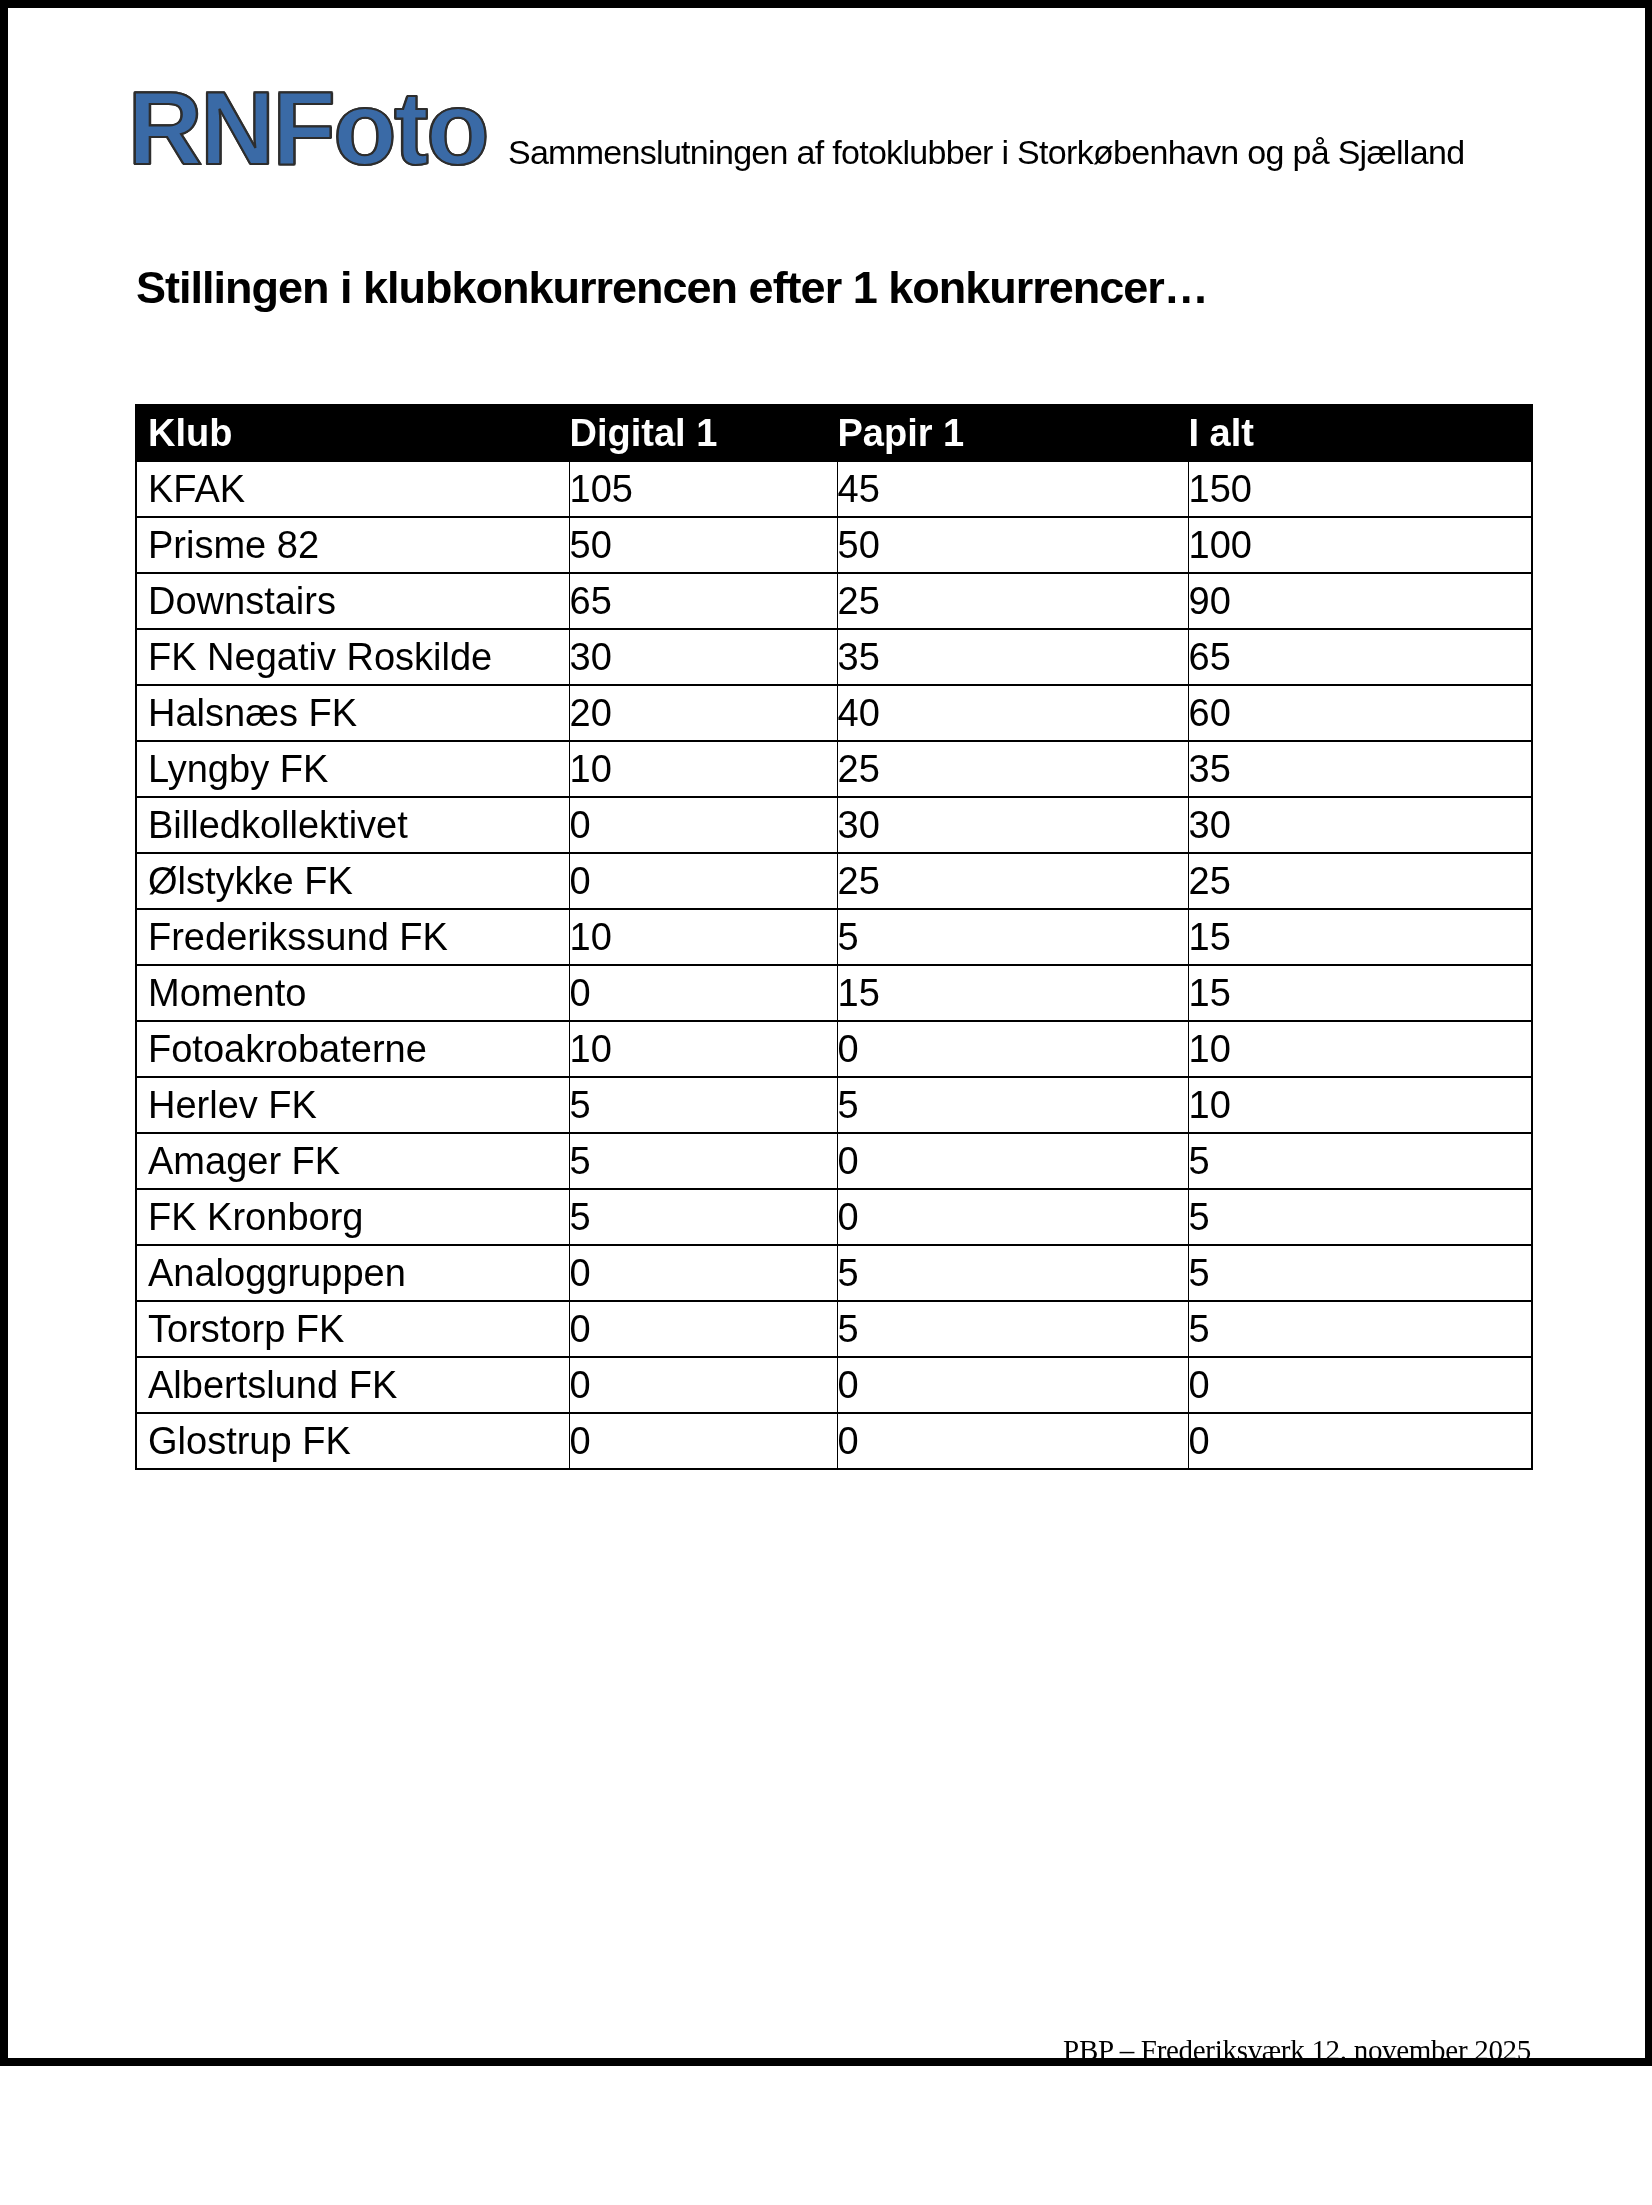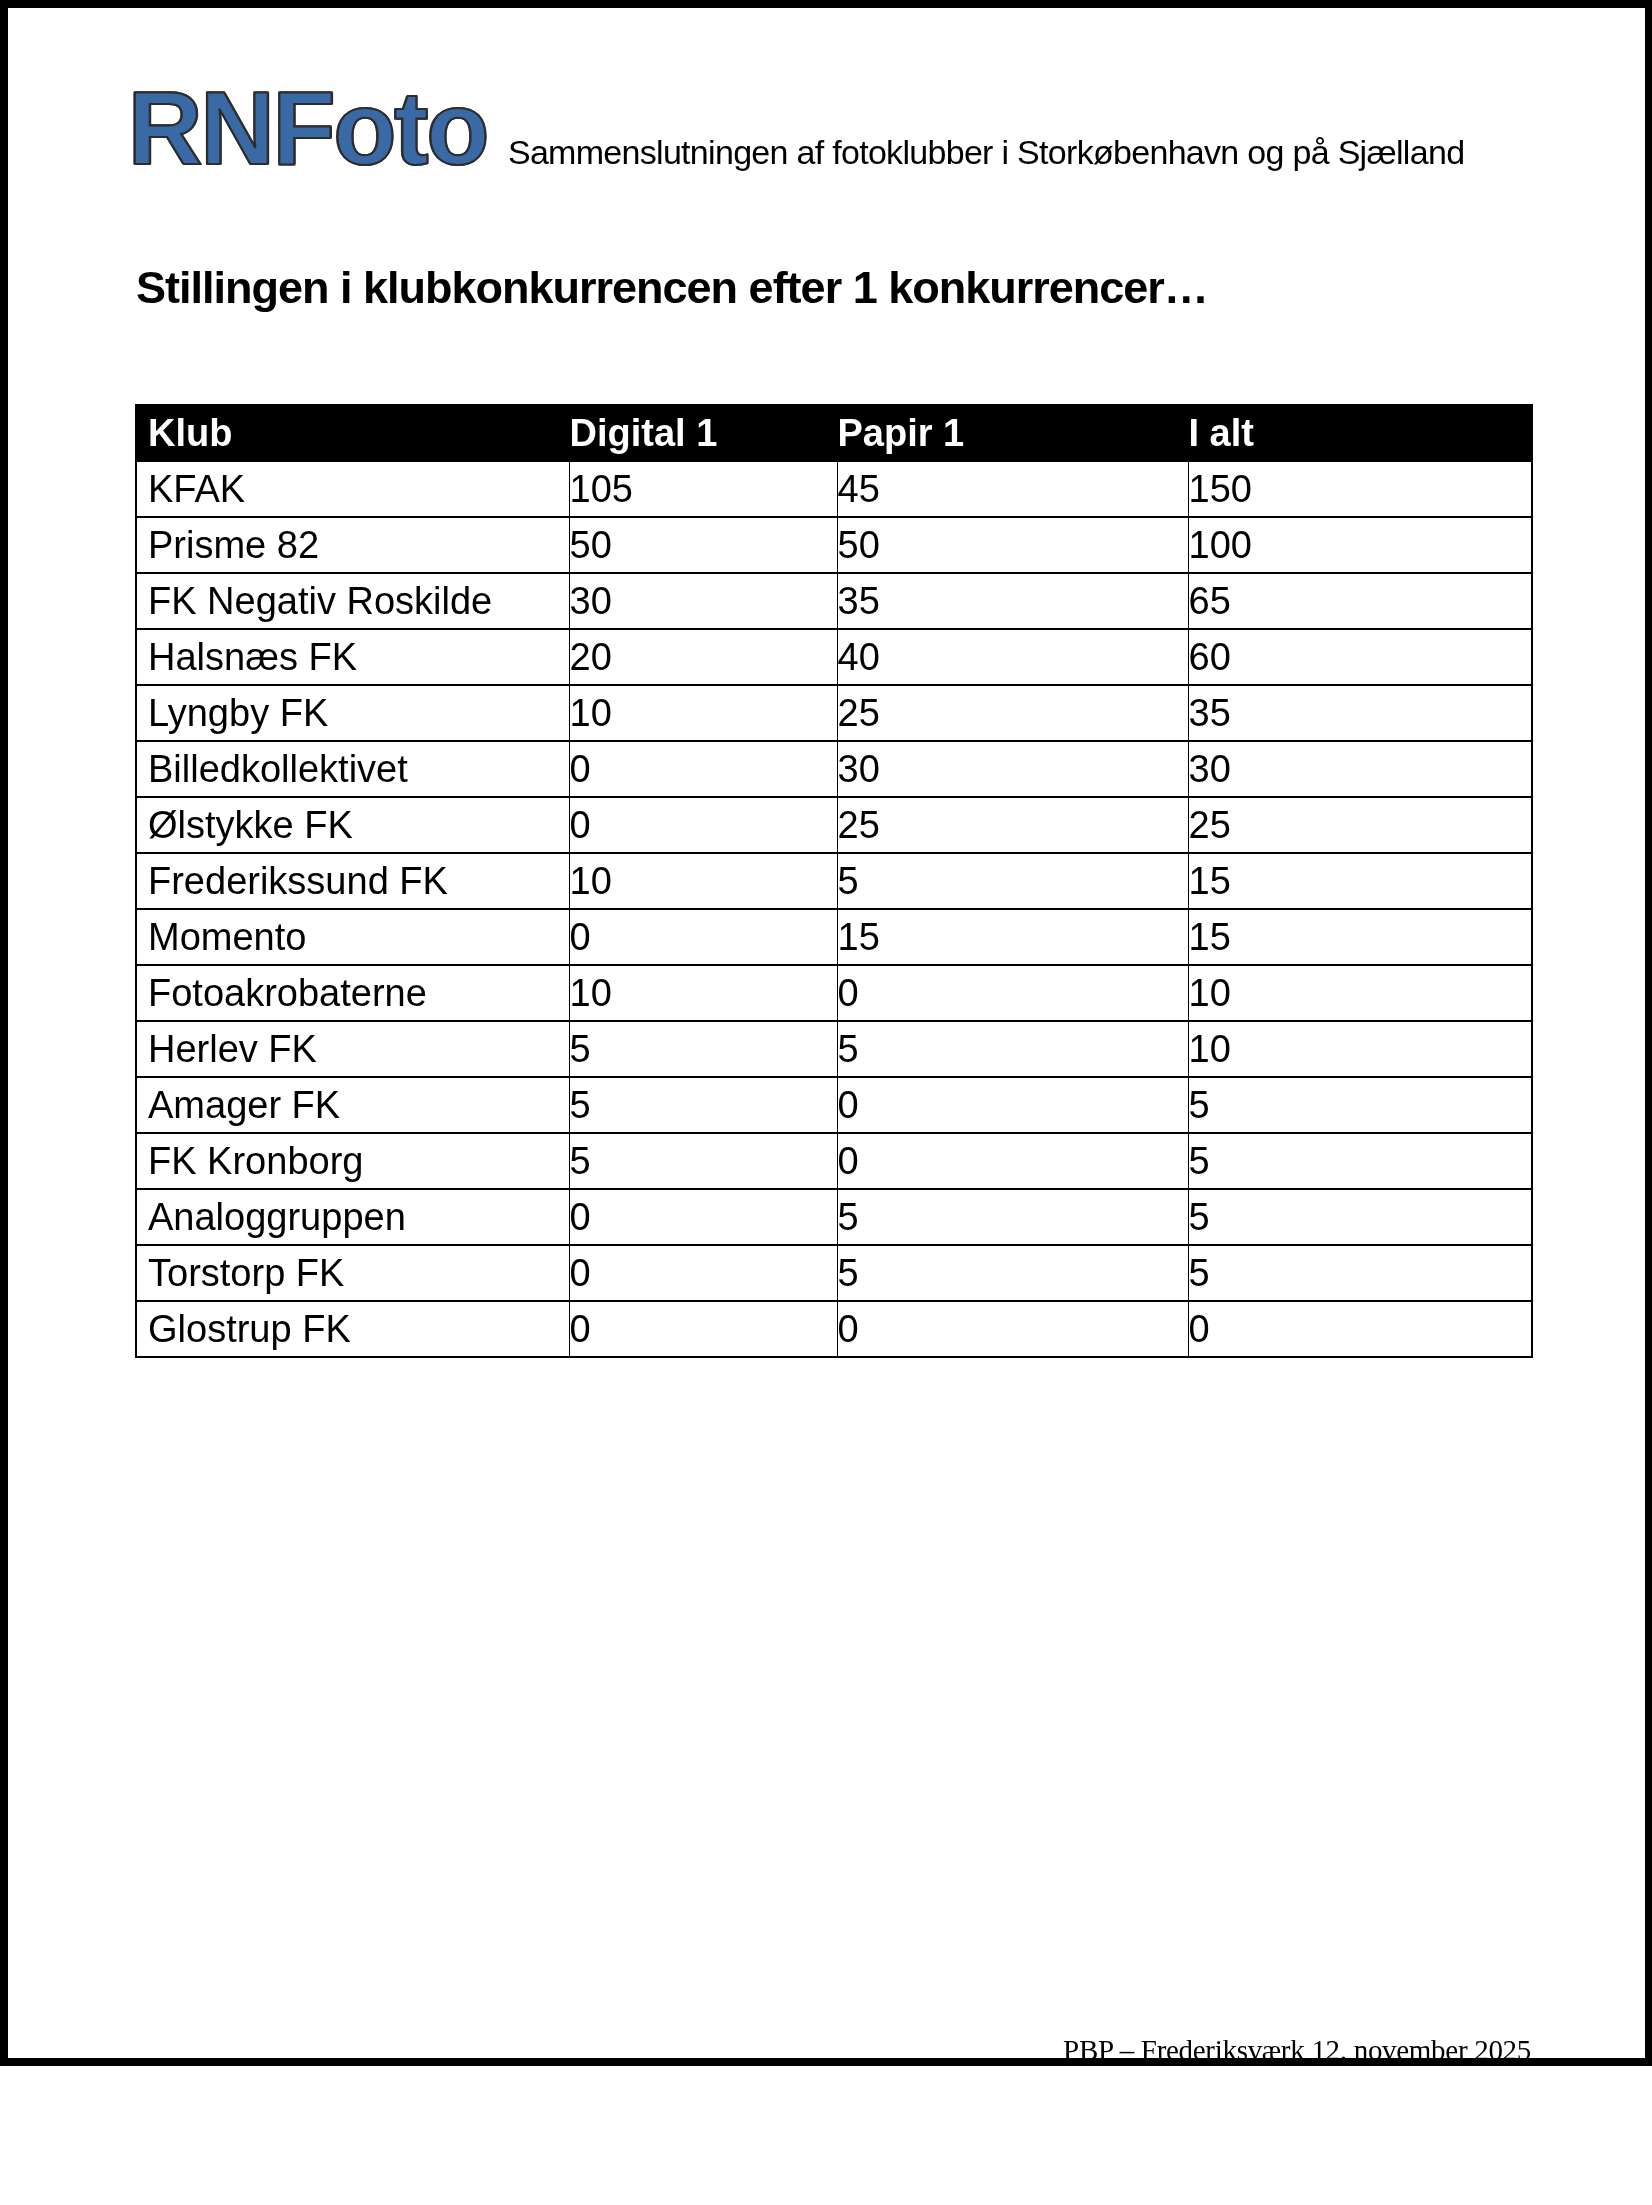--- a/index.html
+++ b/index.html
@@ -106,20 +106,26 @@
         <td class="num">45</td>
         <td class="num">150</td>
       </tr>
       <tr>
         <td class="klub">Prisme 82</td>
         <td class="num">50</td>
         <td class="num">50</td>
         <td class="num">100</td>
       </tr>
       <tr>
+        <td class="klub">Downstairs</td>
+        <td class="num">65</td>
+        <td class="num">25</td>
+        <td class="num">90</td>
+      </tr>
+      <tr>
         <td class="klub">FK Negativ Roskilde</td>
         <td class="num">30</td>
         <td class="num">35</td>
         <td class="num">65</td>
       </tr>
       <tr>
         <td class="klub">Halsnæs FK</td>
         <td class="num">20</td>
         <td class="num">40</td>
         <td class="num">60</td>
@@ -184,20 +190,26 @@
         <td class="num">5</td>
         <td class="num">5</td>
       </tr>
       <tr>
         <td class="klub">Torstorp FK</td>
         <td class="num">0</td>
         <td class="num">5</td>
         <td class="num">5</td>
       </tr>
       <tr>
+        <td class="klub">Albertslund FK</td>
+        <td class="num">0</td>
+        <td class="num">0</td>
+        <td class="num">0</td>
+      </tr>
+      <tr>
         <td class="klub">Glostrup FK</td>
         <td class="num">0</td>
         <td class="num">0</td>
         <td class="num">0</td>
       </tr>
     </tbody>
   </table>
 
   <div class="footer-credit">PBP – Frederiksværk 12. november 2025</div>
 

